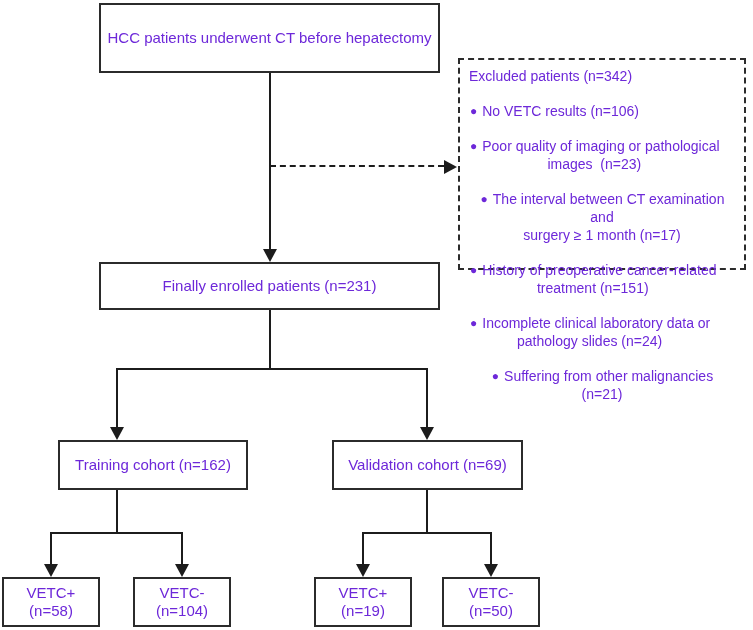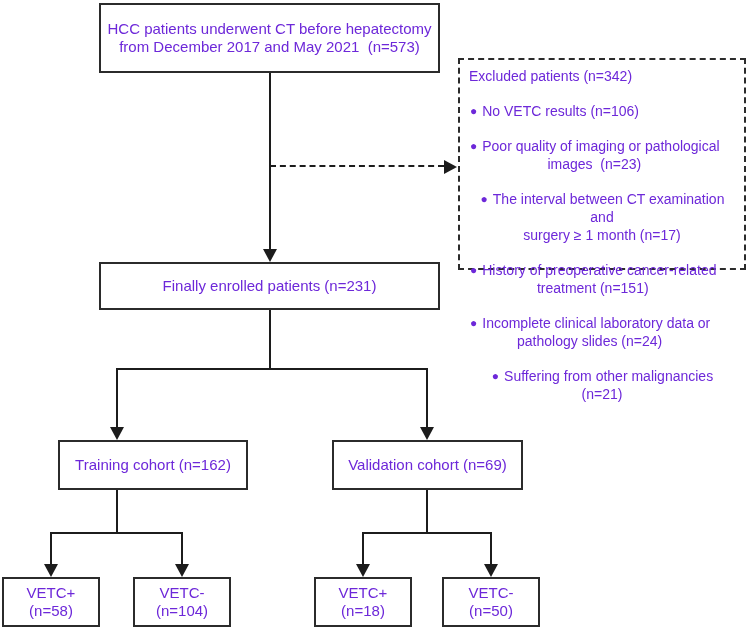--- a/index.html
+++ b/index.html
@@ -103,21 +103,20 @@
   #ah-3l   { left: 356px; top: 564px; }
   #ah-3r   { left: 484px; top: 564px; }
 </style>
 </head>
 <body>
 
 <div class="canvas">
 
   <div class="box" id="box-initial">
     <div>HCC patients underwent CT before hepatectomy</div>
-    <div>from December 2017 and May 2021  (n=573)</div>
   </div>
 
   <div class="vline" id="vmain"></div>
   <div class="arrow-down" id="ah-main"></div>
 
   <div class="hdash" id="dash-ex"></div>
   <div class="arrow-right" id="ah-ex"></div>
 
   <div class="box dashed" id="box-excluded">
     <div class="ex-title">Excluded patients (n=342)</div>
@@ -164,20 +163,20 @@
   <div class="box" id="box-t-pos">
     <div>VETC+</div>
     <div>(n=58)</div>
   </div>
   <div class="box" id="box-t-neg">
     <div>VETC-</div>
     <div>(n=104)</div>
   </div>
   <div class="box" id="box-v-pos">
     <div>VETC+</div>
-    <div>(n=18)</div>
+    <div>(n=19)</div>
   </div>
   <div class="box" id="box-v-neg">
     <div>VETC-</div>
     <div>(n=50)</div>
   </div>
 
 </div>
 
 </body></html>

